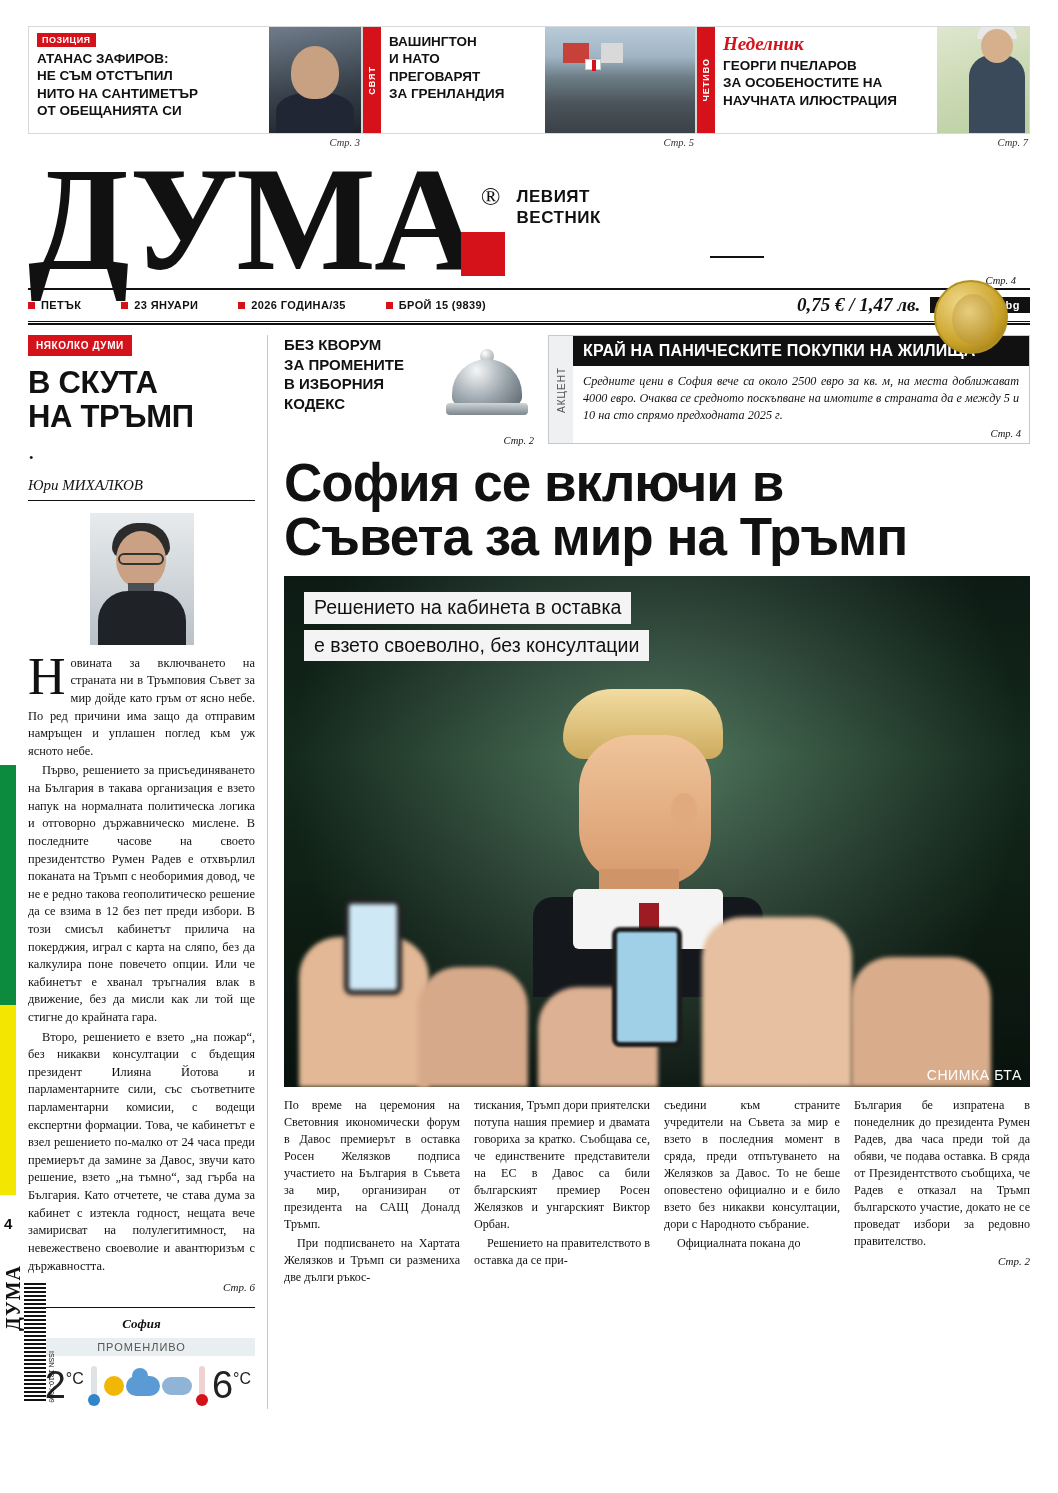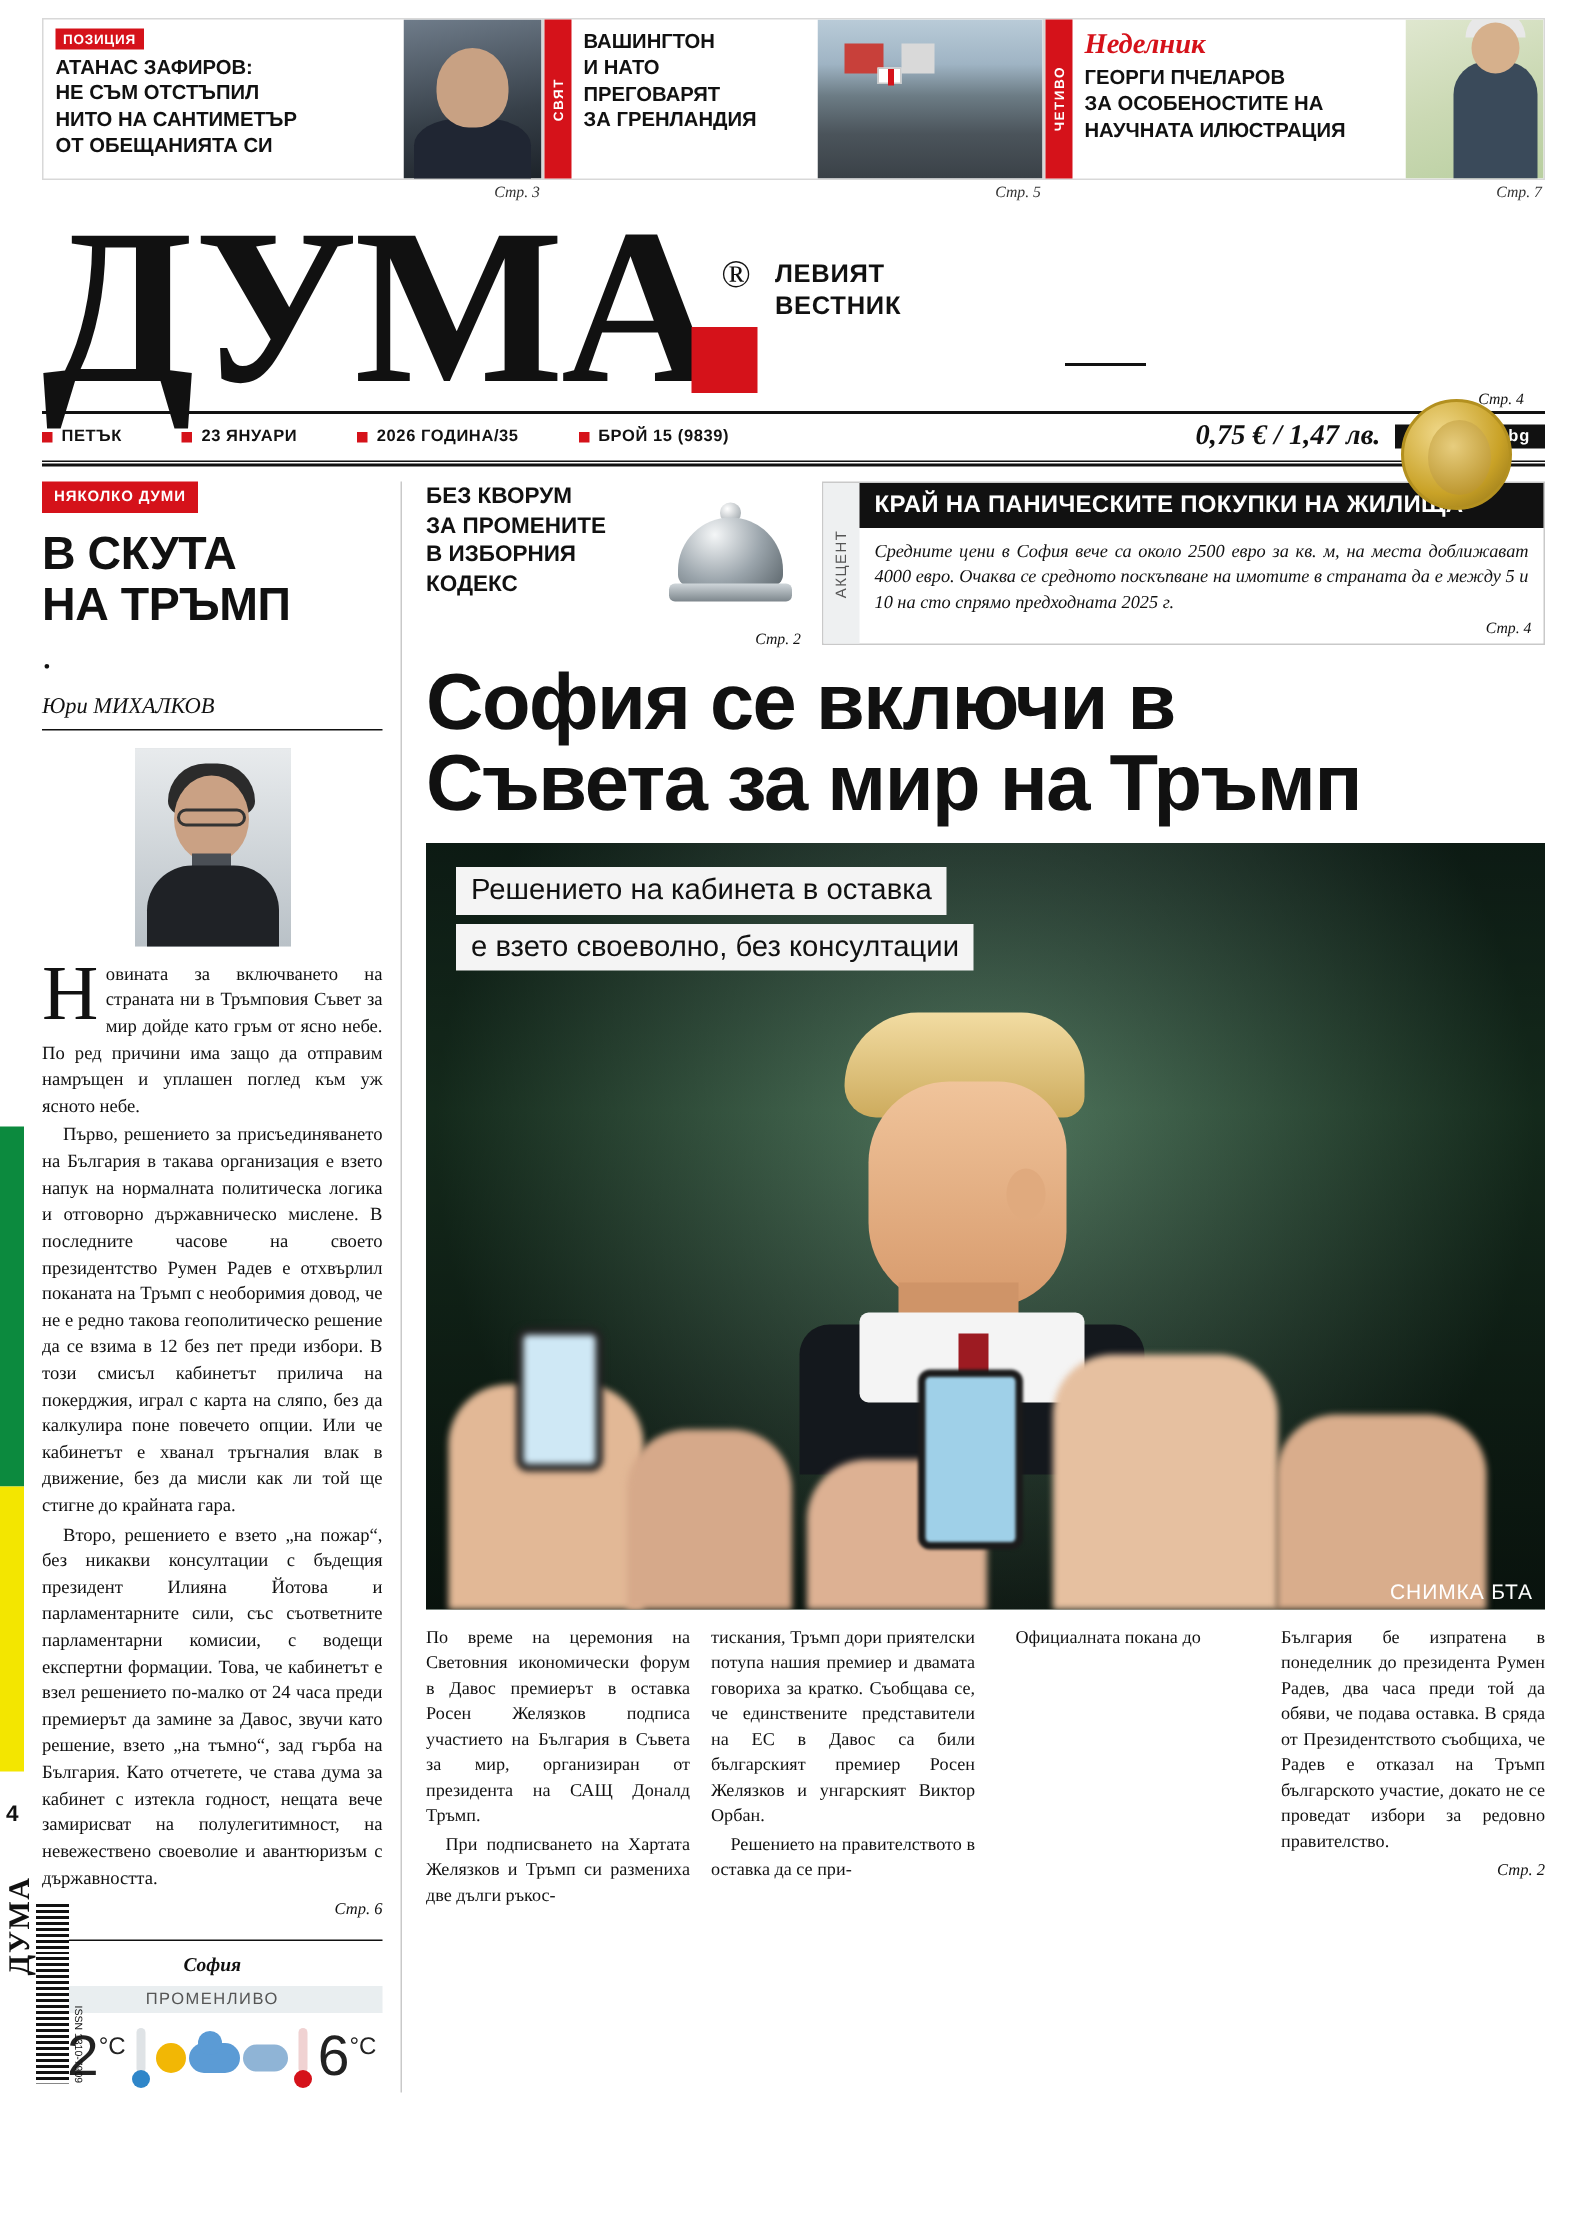--- a/index.html
+++ b/index.html
@@ -8,21 +8,21 @@
     width:1058px; height:1493px;
     background:#ffffff;
     font-family:"Liberation Serif", serif;
     color:#111;
     position:relative;
     overflow:hidden;
   }
   .page { width:1058px; height:1493px; position:relative; padding:0 28px; }
 
   
-  .teaser-strip { display:flex; padding-top:12px; }
+  .teaser-strip { display:flex; padding-top:26px; }
   .teaser { flex:1; position:relative; }
   .teaser-box { display:flex; height:108px; border:1px solid #d8d8d8; background:#fff; }
   .teaser-text { flex:1; padding:6px 6px 4px 8px; display:flex; flex-direction:column; }
   .teaser-tag {
     display:inline-block; background:#d5121a; color:#fff;
     font-family:"Liberation Sans", sans-serif; font-weight:bold;
     font-size:9px; letter-spacing:.5px; padding:2px 5px; align-self:flex-start;
     margin-bottom:3px;
   }
   .teaser-headline {
@@ -498,20 +498,21 @@
       <div class="bottom-cols">
         <div class="bc">
           <p class="first">По време на церемония на Световния икономически форум в Давос премиерът в оставка Росен Желязков подписа участието на България в Съвета за мир, организиран от президента на САЩ Доналд Тръмп.</p>
           <p>При подписването на Хартата Желязков и Тръмп си размениха две дълги ръкос-</p>
         </div>
         <div class="bc">
           <p class="first">тискания, Тръмп дори приятелски потупа нашия премиер и двамата говориха за кратко. Съобщава се, че единствените представители на ЕС в Давос са били българският премиер Росен Желязков и унгарският Виктор Орбан.</p>
           <p>Решението на правителството в оставка да се при-</p>
         </div>
         <div class="bc">
+          <p class="first">съедини към страните учредители на Съвета за мир е взето в последния момент в сряда, преди отпътуването на Желязков за Давос. То не беше оповестено официално и е било взето без никакви консултации, дори с Народното събрание.</p>
           <p>Официалната покана до</p>
         </div>
         <div class="bc">
           <p class="first">България бе изпратена в понеделник до президента Румен Радев, два часа преди той да обяви, че подава оставка. В сряда от Президентството съобщиха, че Радев е отказал на Тръмп българското участие, докато не се проведат избори за редовно правителство.</p>
           <div class="bc-page">Стр. 2</div>
         </div>
       </div>
 
     </div>
   </div>

